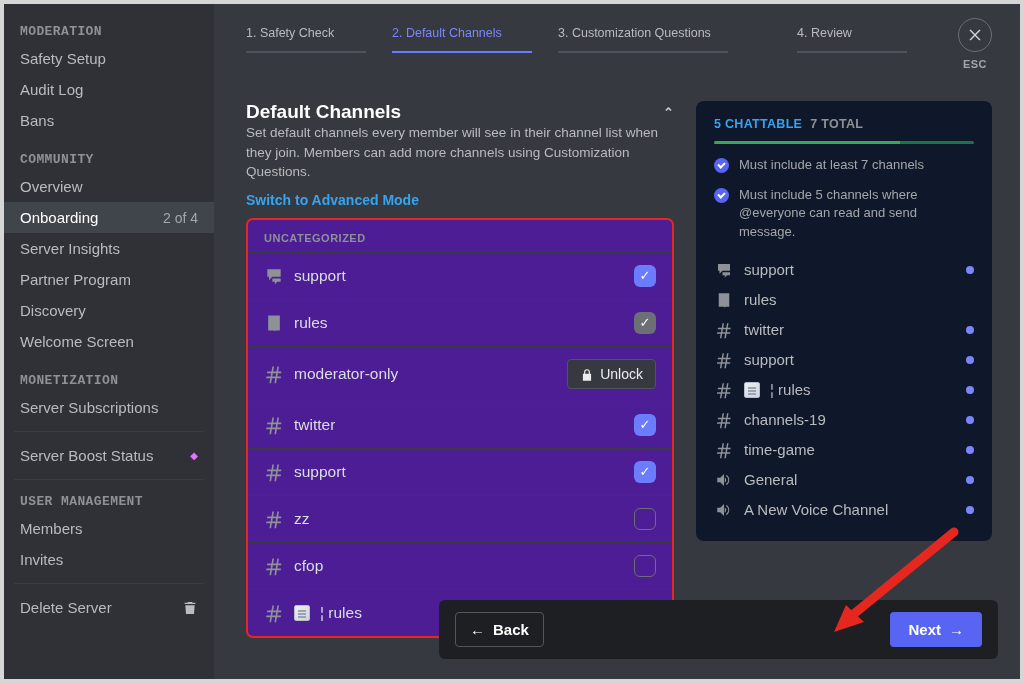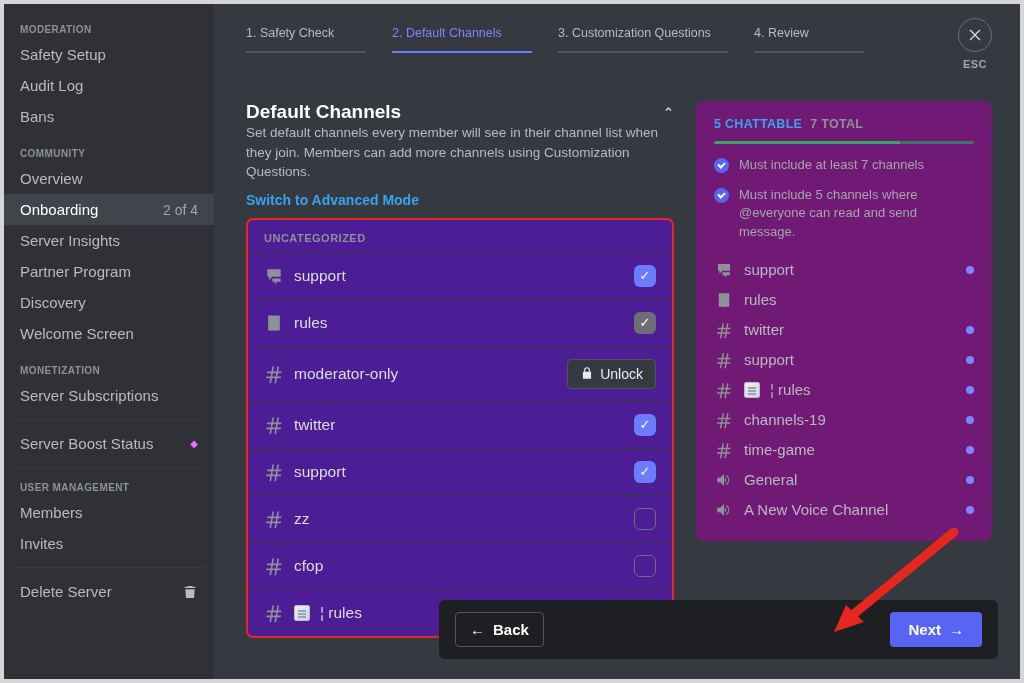--- a/index.html
+++ b/index.html
@@ -17,25 +17,26 @@
   
   .sidebar {
     width: 210px;
     background: #2f3136;
     padding: 14px 0 14px 0;
     overflow-y: auto;
     flex-shrink: 0;
   }
   .side-head {
     color: #8e9297;
-    font-size: 10px;
+    font-size: 13px;
     font-weight: 700;
     letter-spacing: .4px;
     padding: 6px 16px 4px;
     text-transform: uppercase;
+    font-family: Liberation Mono, monospace;
   }
   .side-item {
     display: flex;
     align-items: center;
     justify-content: space-between;
     color: #b9bbbe;
     font-size: 15px;
     padding: 7px 16px;
     cursor: pointer;
     text-align: right;
@@ -56,21 +57,21 @@
   .close-lbl { color:#a3a6aa; font-size:11px; font-weight:700; margin-top:6px; letter-spacing:.5px; }
   
   .stepper { display:flex; gap:26px; padding: 22px 0 0 32px; }
   .step {
     font-size:12.5px; padding-bottom:11px; color:#b9bbbe; font-weight:500;
     border-bottom:2px solid #4f545c;
   }
   .step.s1{ min-width:120px; }
   .step.s2{ min-width:140px; }
   .step.s3{ min-width:170px; }
-  .step.s4{ min-width:110px; }
+  .step.s4{ min-width:110px;margin-left:43px; }
   .step.active { color:#7a86ff; border-bottom-color:#6b7cff; }
   
   .content {
     display:flex; gap:22px;
     padding: 48px 28px 90px 32px;
   }
   .col-left { width:428px; }
   .title { color:#fff; font-size:19px; font-weight:700; display:flex; align-items:center; justify-content:space-between; }
   .title .chev { font-size:13px; color:#c4c6ca; }
   .subtitle { color:#b9bbbe; font-size:13.5px; line-height:1.45; margin-top:0; }
@@ -91,29 +92,29 @@
   .ch-ico { width:20px; color:#8e9297; display:flex; align-items:center; }
   .ch-name { color:#dbdee1; font-size:15.5px; font-weight:500; white-space:nowrap; overflow:hidden; text-overflow:ellipsis; }
   .check {
     width:22px; height:22px; border-radius:6px; display:flex; align-items:center; justify-content:center;
     font-size:13px; color:#fff; cursor:pointer; flex-shrink:0;
   }
   .check.on { background:#6b7cff; }
   .check.on-grey { background:#6d6f77; }
   .check.off { border:1.5px solid #6d6f77; }
   .unlock {
-    display:flex; align-items:flex-start; gap:6px; color:#eaecef; font-size:14px;
+    display:flex; align-items:flex-end; gap:6px; color:#eaecef; font-size:14px;
     padding:6px 12px; border:1px solid #4f545c; border-radius:4px; background:#36393f; cursor:pointer;
   }
   .doc-ico { width:16px; height:16px; background:linear-gradient(145deg,#eceff4,#cfd4de); border:1px solid #b7bdc9; border-radius:2px; display:inline-block; position:relative; }
   .doc-ico::after{ content:""; position:absolute; left:3px; right:3px; top:4px; height:2px; background:#9aa2b3; box-shadow:0 3px 0 #9aa2b3, 0 6px 0 #9aa2b3; }
   
   .col-right { flex:1; }
   .summary {
-    background:#701a75; border-radius:8px; padding:16px 18px;
+    background:#0f172a; border-radius:8px; padding:16px 18px;
   }
   .sum-head { font-size:12.5px; font-weight:700; letter-spacing:.3px; }
   .sum-head .a { color:#36a4ef; }
   .sum-head .b { color:#8e9297; margin-left:8px; }
   .bar { height:3px; border-radius:3px; margin-top:10px; display:flex; overflow:hidden; }
   .bar .g { background:#3ba55c; flex:5; }
   .bar .o { background:#23a559; opacity:.65; flex:2; }
   .req { display:flex; gap:10px; align-items:flex-start; margin-top:12px; color:#a3a6aa; font-size:13px; line-height:1.4; }
   .req .tick {
     width:15px; height:15px; background:#5865f2; border-radius:50%; flex-shrink:0; margin-top:2px; position:relative;

